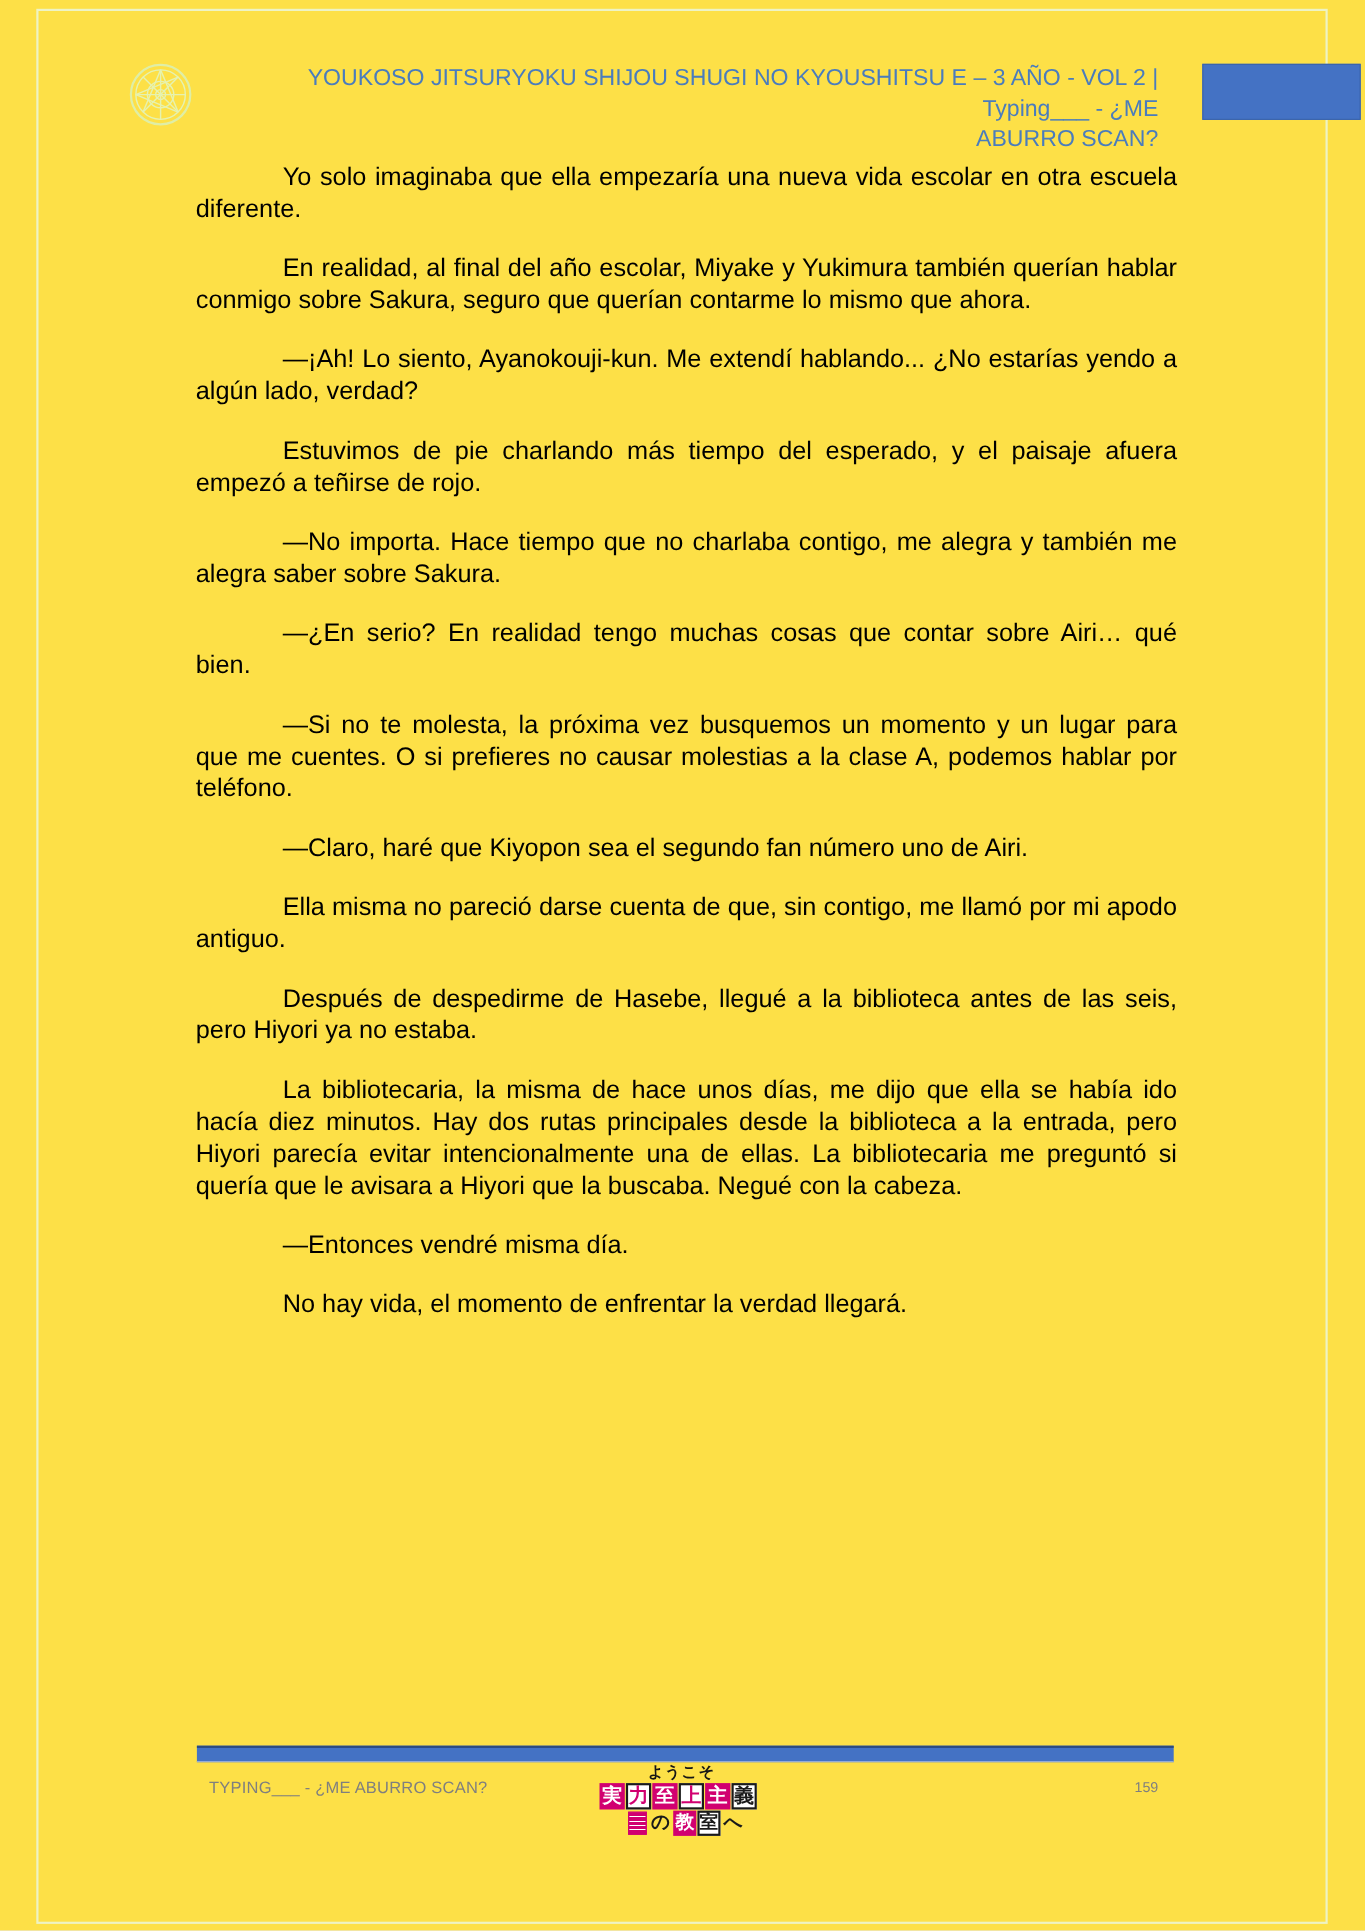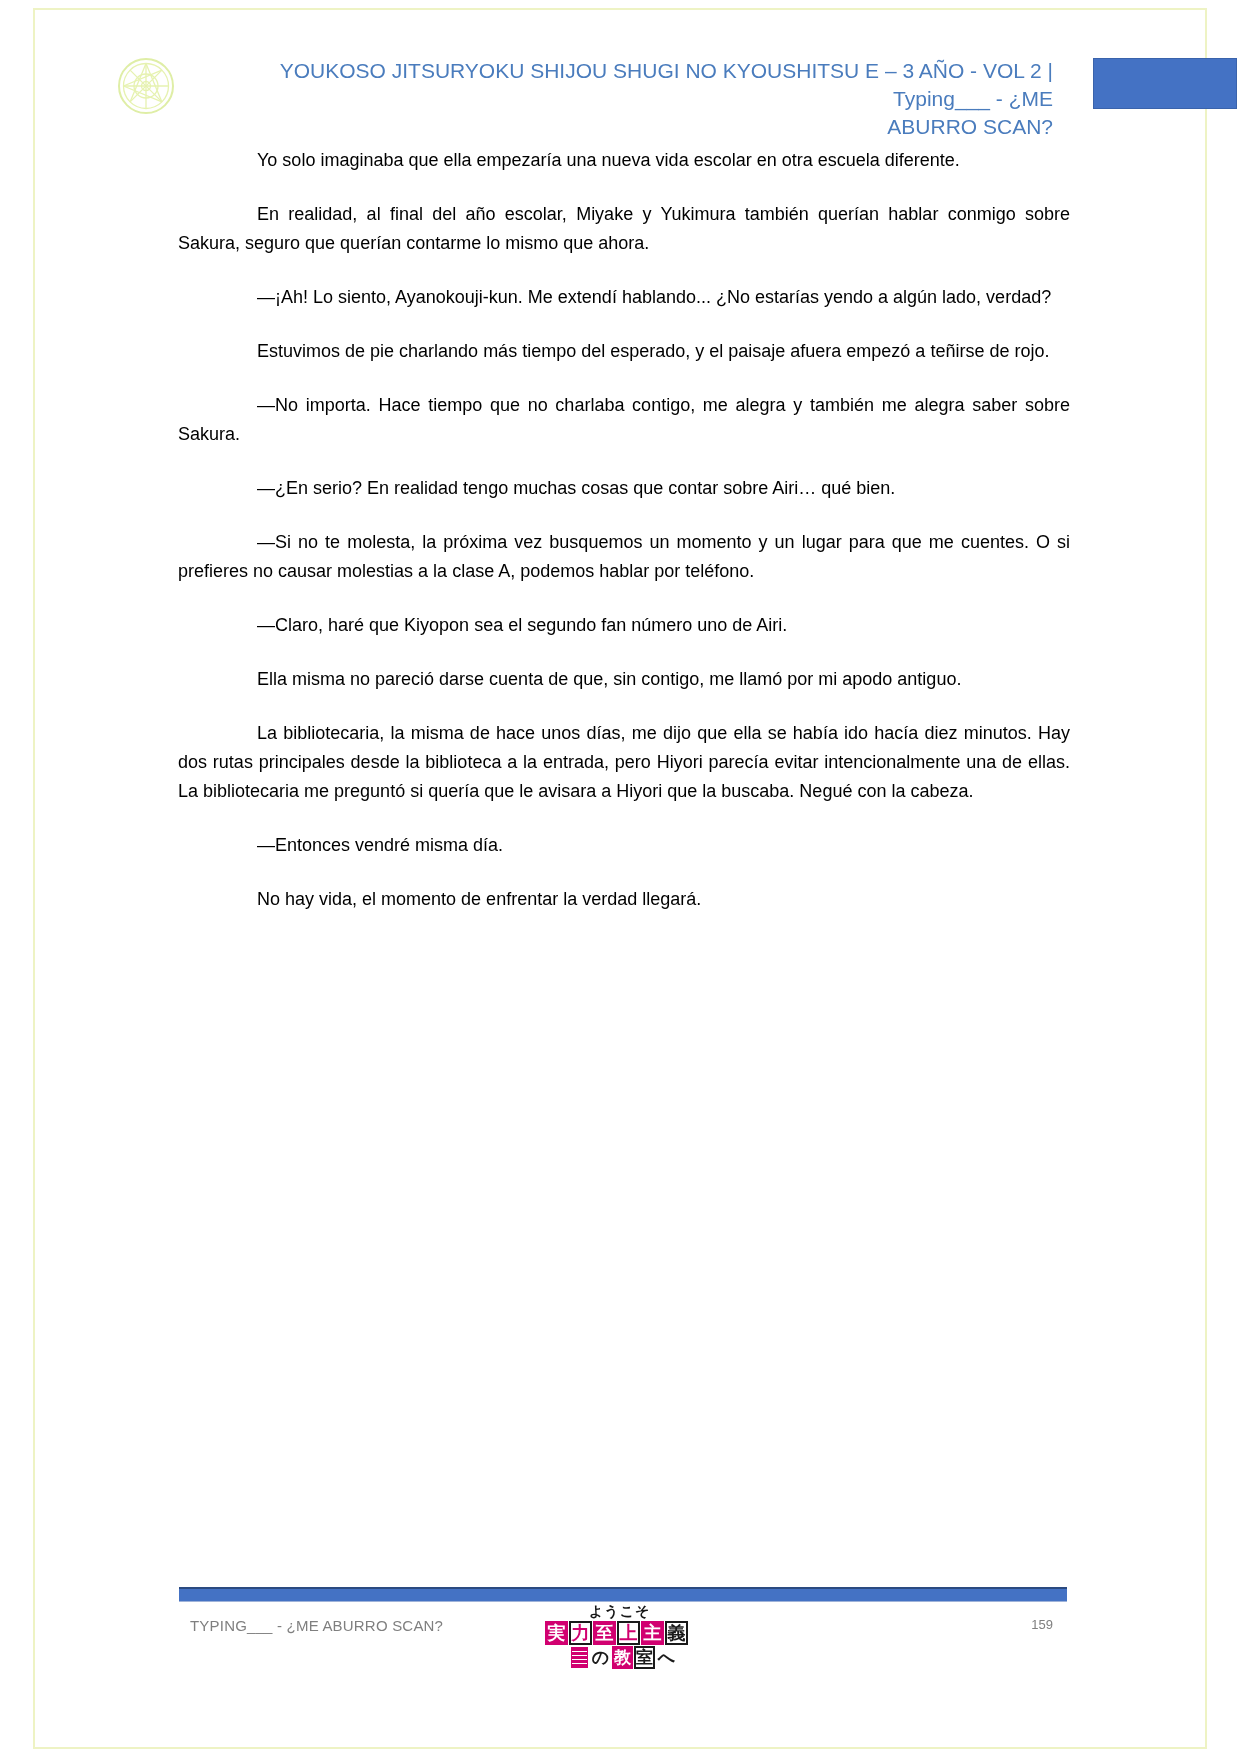--- a/index.html
+++ b/index.html
@@ -1,17 +1,17 @@
 <!DOCTYPE html>
 <html><head>
 <meta charset="utf-8">
 <style>
   html,body{margin:0;padding:0;background:#e9e9e9;}
   .page{
-    position:relative;width:1241px;height:1755px;background:#ffffff;
+    position:relative;width:1241px;height:1755px;background:#fde047;
     margin:0 auto;overflow:hidden;
     font-family:"Liberation Sans",sans-serif;
   }
   
   .page-frame{
     position:absolute;left:33px;top:8px;width:1174px;height:1741px;
     border:2px solid #eef3c4;box-sizing:border-box;pointer-events:none;
   }
   
   .wheel{position:absolute;left:117px;top:57px;}
@@ -19,21 +19,21 @@
     position:absolute;left:190px;top:57px;right:188px;
     text-align:right;font-size:21px;line-height:28px;color:#4a7cbd;
   }
   .accent-rect{
     position:absolute;left:1093px;top:58px;width:144px;height:51px;
     background:#4472c4;border:1px solid #3a63ab;box-sizing:border-box;
   }
   
   .body-text{position:absolute;left:178px;top:146px;width:892px;}
   .body-text p{
-    margin:0 0 25px 0;font-size:18px;line-height:29px;color:#000;
+    margin:0 0 25px 0;font-size:23px;line-height:29px;color:#000;
     text-align:justify;text-indent:79px;
   }
   
   .footer-rule{
     position:absolute;left:179px;top:1587px;width:888px;height:12px;
     background:#4472c4;border-top:2px solid #2b4a80;border-bottom:1px solid #9fb3d9;
   }
   .footer-left{
     position:absolute;left:190px;top:1617px;font-size:15px;color:#7f7f7f;
     letter-spacing:0.2px;
@@ -101,20 +101,21 @@
   <div class="body-text">
     <p>Yo solo imaginaba que ella empezaría una nueva vida escolar en otra escuela diferente.</p>
     <p>En realidad, al final del año escolar, Miyake y Yukimura también querían hablar conmigo sobre Sakura, seguro que querían contarme lo mismo que ahora.</p>
     <p>—¡Ah! Lo siento, Ayanokouji-kun. Me extendí hablando... ¿No estarías yendo a algún lado, verdad?</p>
     <p>Estuvimos de pie charlando más tiempo del esperado, y el paisaje afuera empezó a teñirse de rojo.</p>
     <p>—No importa. Hace tiempo que no charlaba contigo, me alegra y también me alegra saber sobre Sakura.</p>
     <p>—¿En serio? En realidad tengo muchas cosas que contar sobre Airi… qué bien.</p>
     <p>—Si no te molesta, la próxima vez busquemos un momento y un lugar para que me cuentes. O si prefieres no causar molestias a la clase A, podemos hablar por teléfono.</p>
     <p>—Claro, haré que Kiyopon sea el segundo fan número uno de Airi.</p>
     <p>Ella misma no pareció darse cuenta de que, sin contigo, me llamó por mi apodo antiguo.</p>
+    <p>Después de despedirme de Hasebe, llegué a la biblioteca antes de las seis, pero Hiyori ya no estaba.</p>
     <p>La bibliotecaria, la misma de hace unos días, me dijo que ella se había ido hacía diez minutos. Hay dos rutas principales desde la biblioteca a la entrada, pero Hiyori parecía evitar intencionalmente una de ellas. La bibliotecaria me preguntó si quería que le avisara a Hiyori que la buscaba. Negué con la cabeza.</p>
     <p>—Entonces vendré misma día.</p>
     <p>No hay vida, el momento de enfrentar la verdad llegará.</p>
   </div>
 
   <div>
     <div class="footer-rule"></div>
 
     <div class="footer-left">TYPING___ - ¿ME ABURRO SCAN?</div>
 

